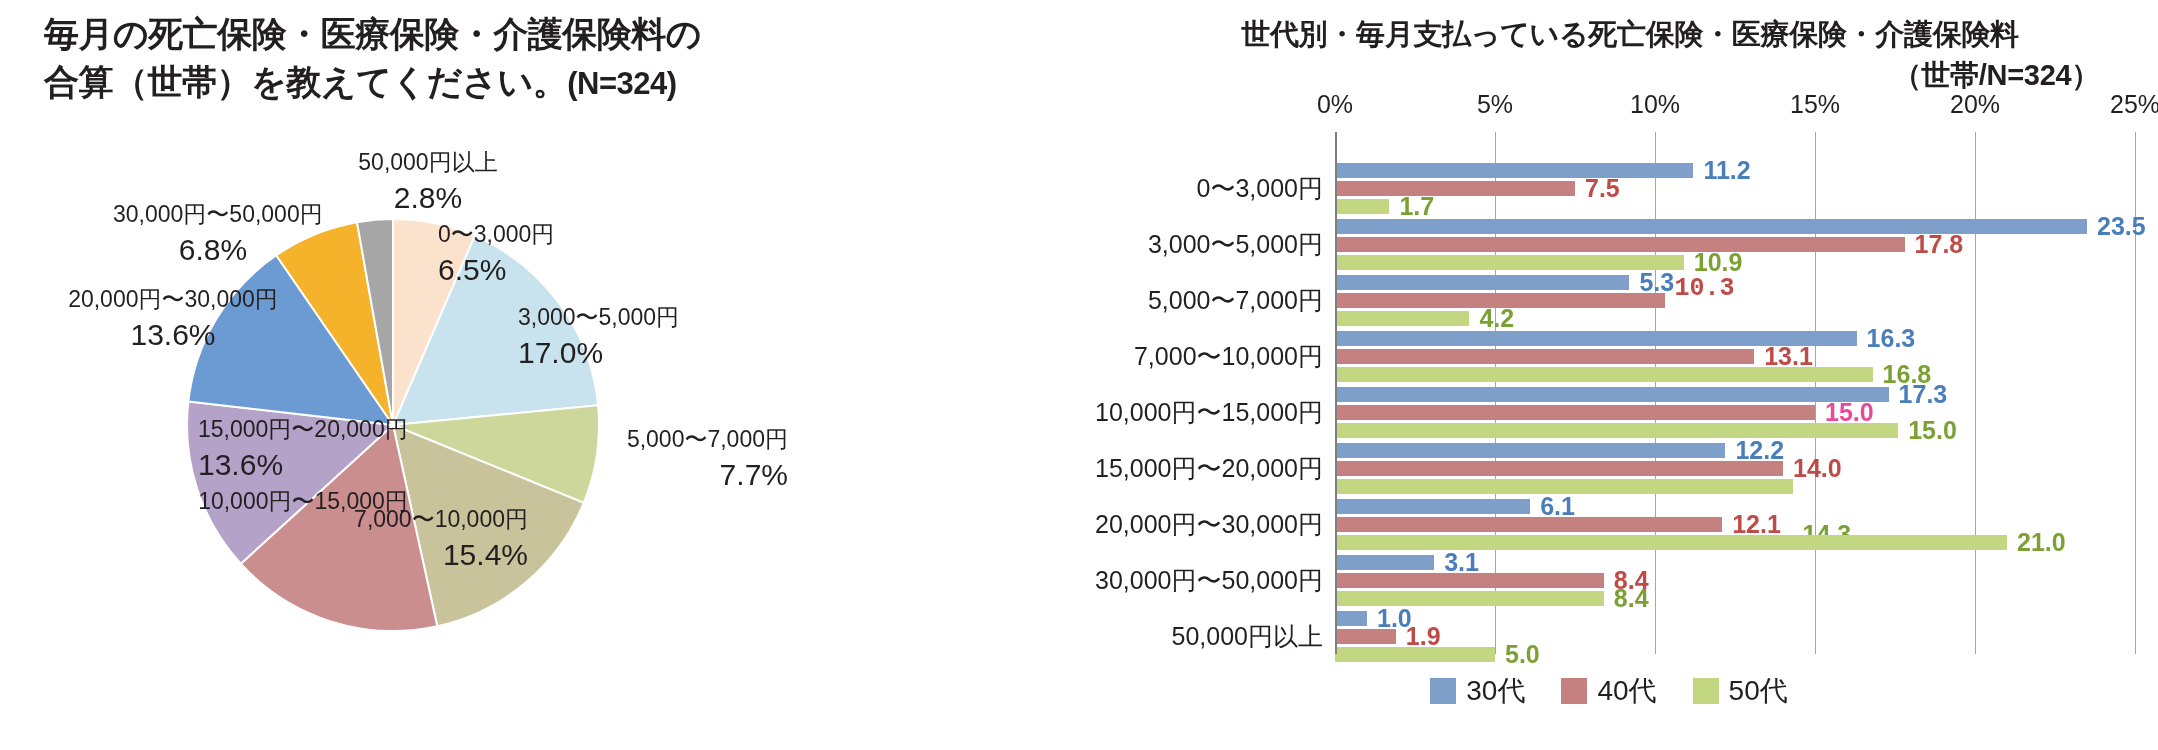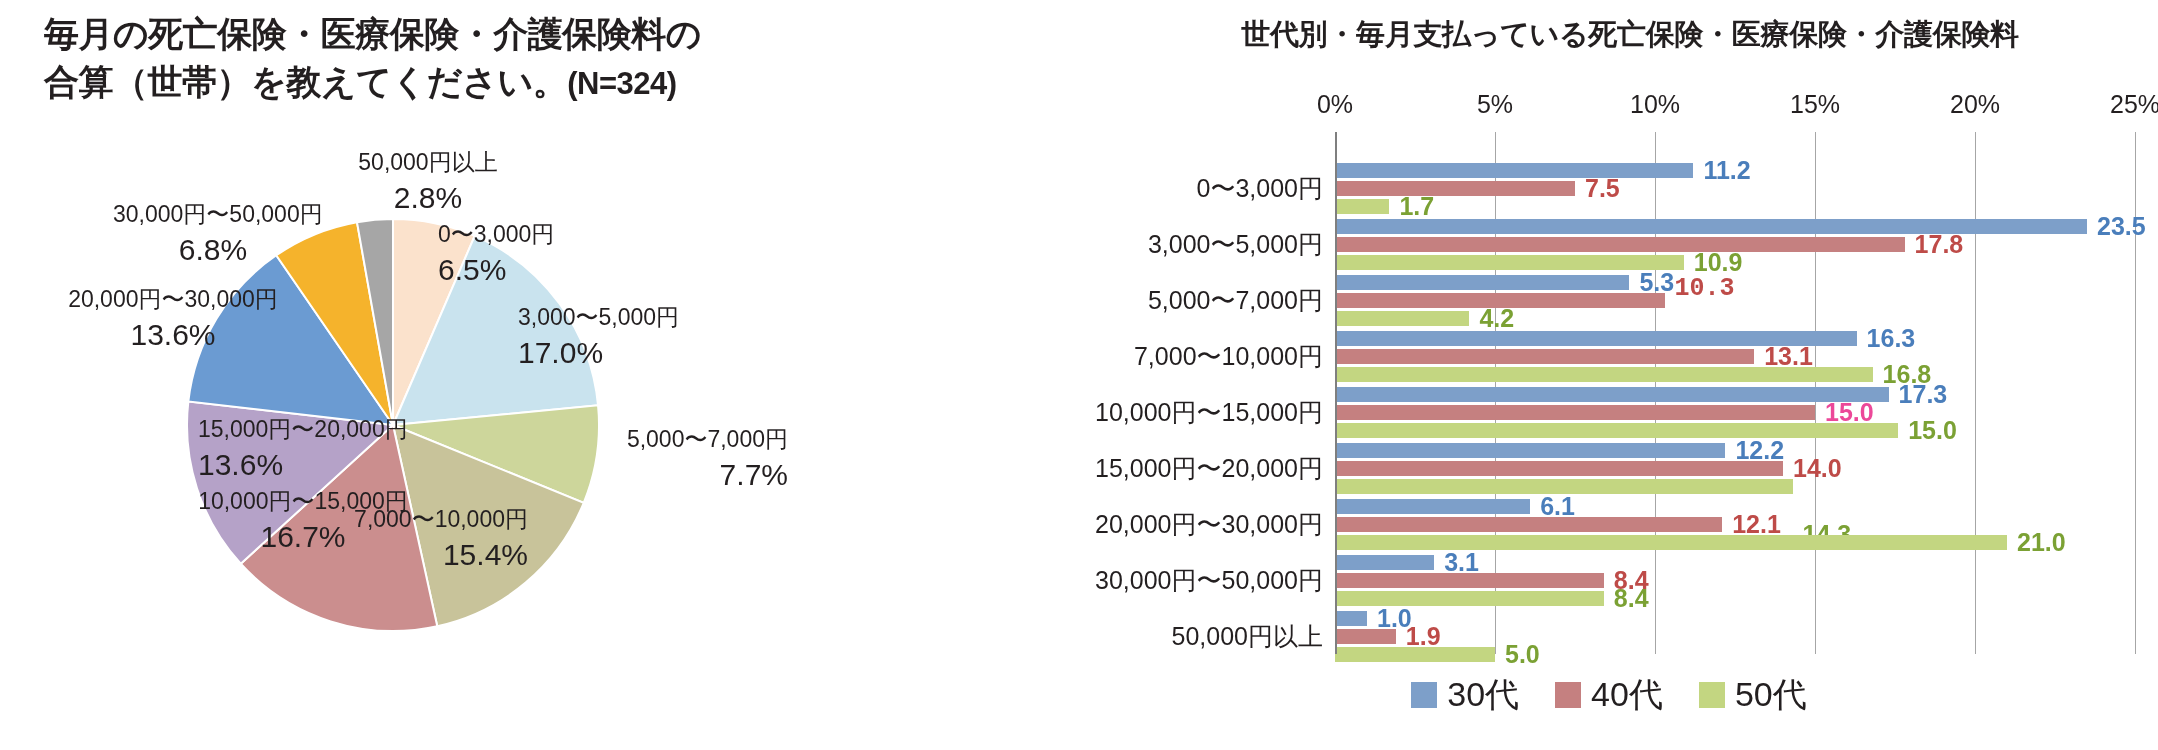--- a/index.html
+++ b/index.html
@@ -142,21 +142,21 @@
     width: 1098px;
     display: flex;
     justify-content: center;
     align-items: center;
     gap: 36px;
   }
   .legend-item {
     display: flex;
     align-items: center;
     gap: 10px;
-    font-size: 34px;
+    font-size: 28px;
     color: #231f20;
   }
   .legend-swatch {
     width: 26px;
     height: 26px;
     display: inline-block;
   }
 </style>
 </head>
 <body>
@@ -199,21 +199,20 @@
       <span class="pct">7.7%</span>
     </div>
 
     <div class="pie-label r" style="left:240px; top:505px; width:280px;">
       <span>7,000〜10,000円</span>
       <span class="pct">15.4%</span>
     </div>
 
     <div class="pie-label c" style="left:185px; top:487px; width:220px;">
       <span>10,000円〜15,000円</span>
-      <span class="pct">16.7%</span>
     </div>
 
     <div class="pie-label l" style="left:190px; top:415px;">
       <span>15,000円〜20,000円</span>
       <span class="pct">13.6%</span>
     </div>
 
     <div class="pie-label c" style="left:50px; top:285px; width:230px;">
       <span>20,000円〜30,000円</span>
       <span class="pct">13.6%</span>
@@ -226,20 +225,21 @@
 
     <div class="pie-label c" style="left:300px; top:148px; width:240px;">
       <span>50,000円以上</span>
       <span class="pct">2.8%</span>
     </div>
   </div>
 
   <div class="right-panel">
     <div class="bar-title">
       <span>世代別・毎月支払っている死亡保険・医療保険・介護保険料</span>
+      <span class="line2">（世帯/N=324）</span>
     </div>
     <div class="plot" id="bar-plot">
         <div class="gridline" style="left: 275px; top: 132px; height: 522px;"></div>
         <div class="axis-label" style="left: 275px; top: 90px;">0%</div>
         <div class="gridline" style="left: 435px; top: 132px; height: 522px;"></div>
         <div class="axis-label" style="left: 435px; top: 90px;">5%</div>
         <div class="gridline" style="left: 595px; top: 132px; height: 522px;"></div>
         <div class="axis-label" style="left: 595px; top: 90px;">10%</div>
         <div class="gridline" style="left: 755px; top: 132px; height: 522px;"></div>
         <div class="axis-label" style="left: 755px; top: 90px;">15%</div>

